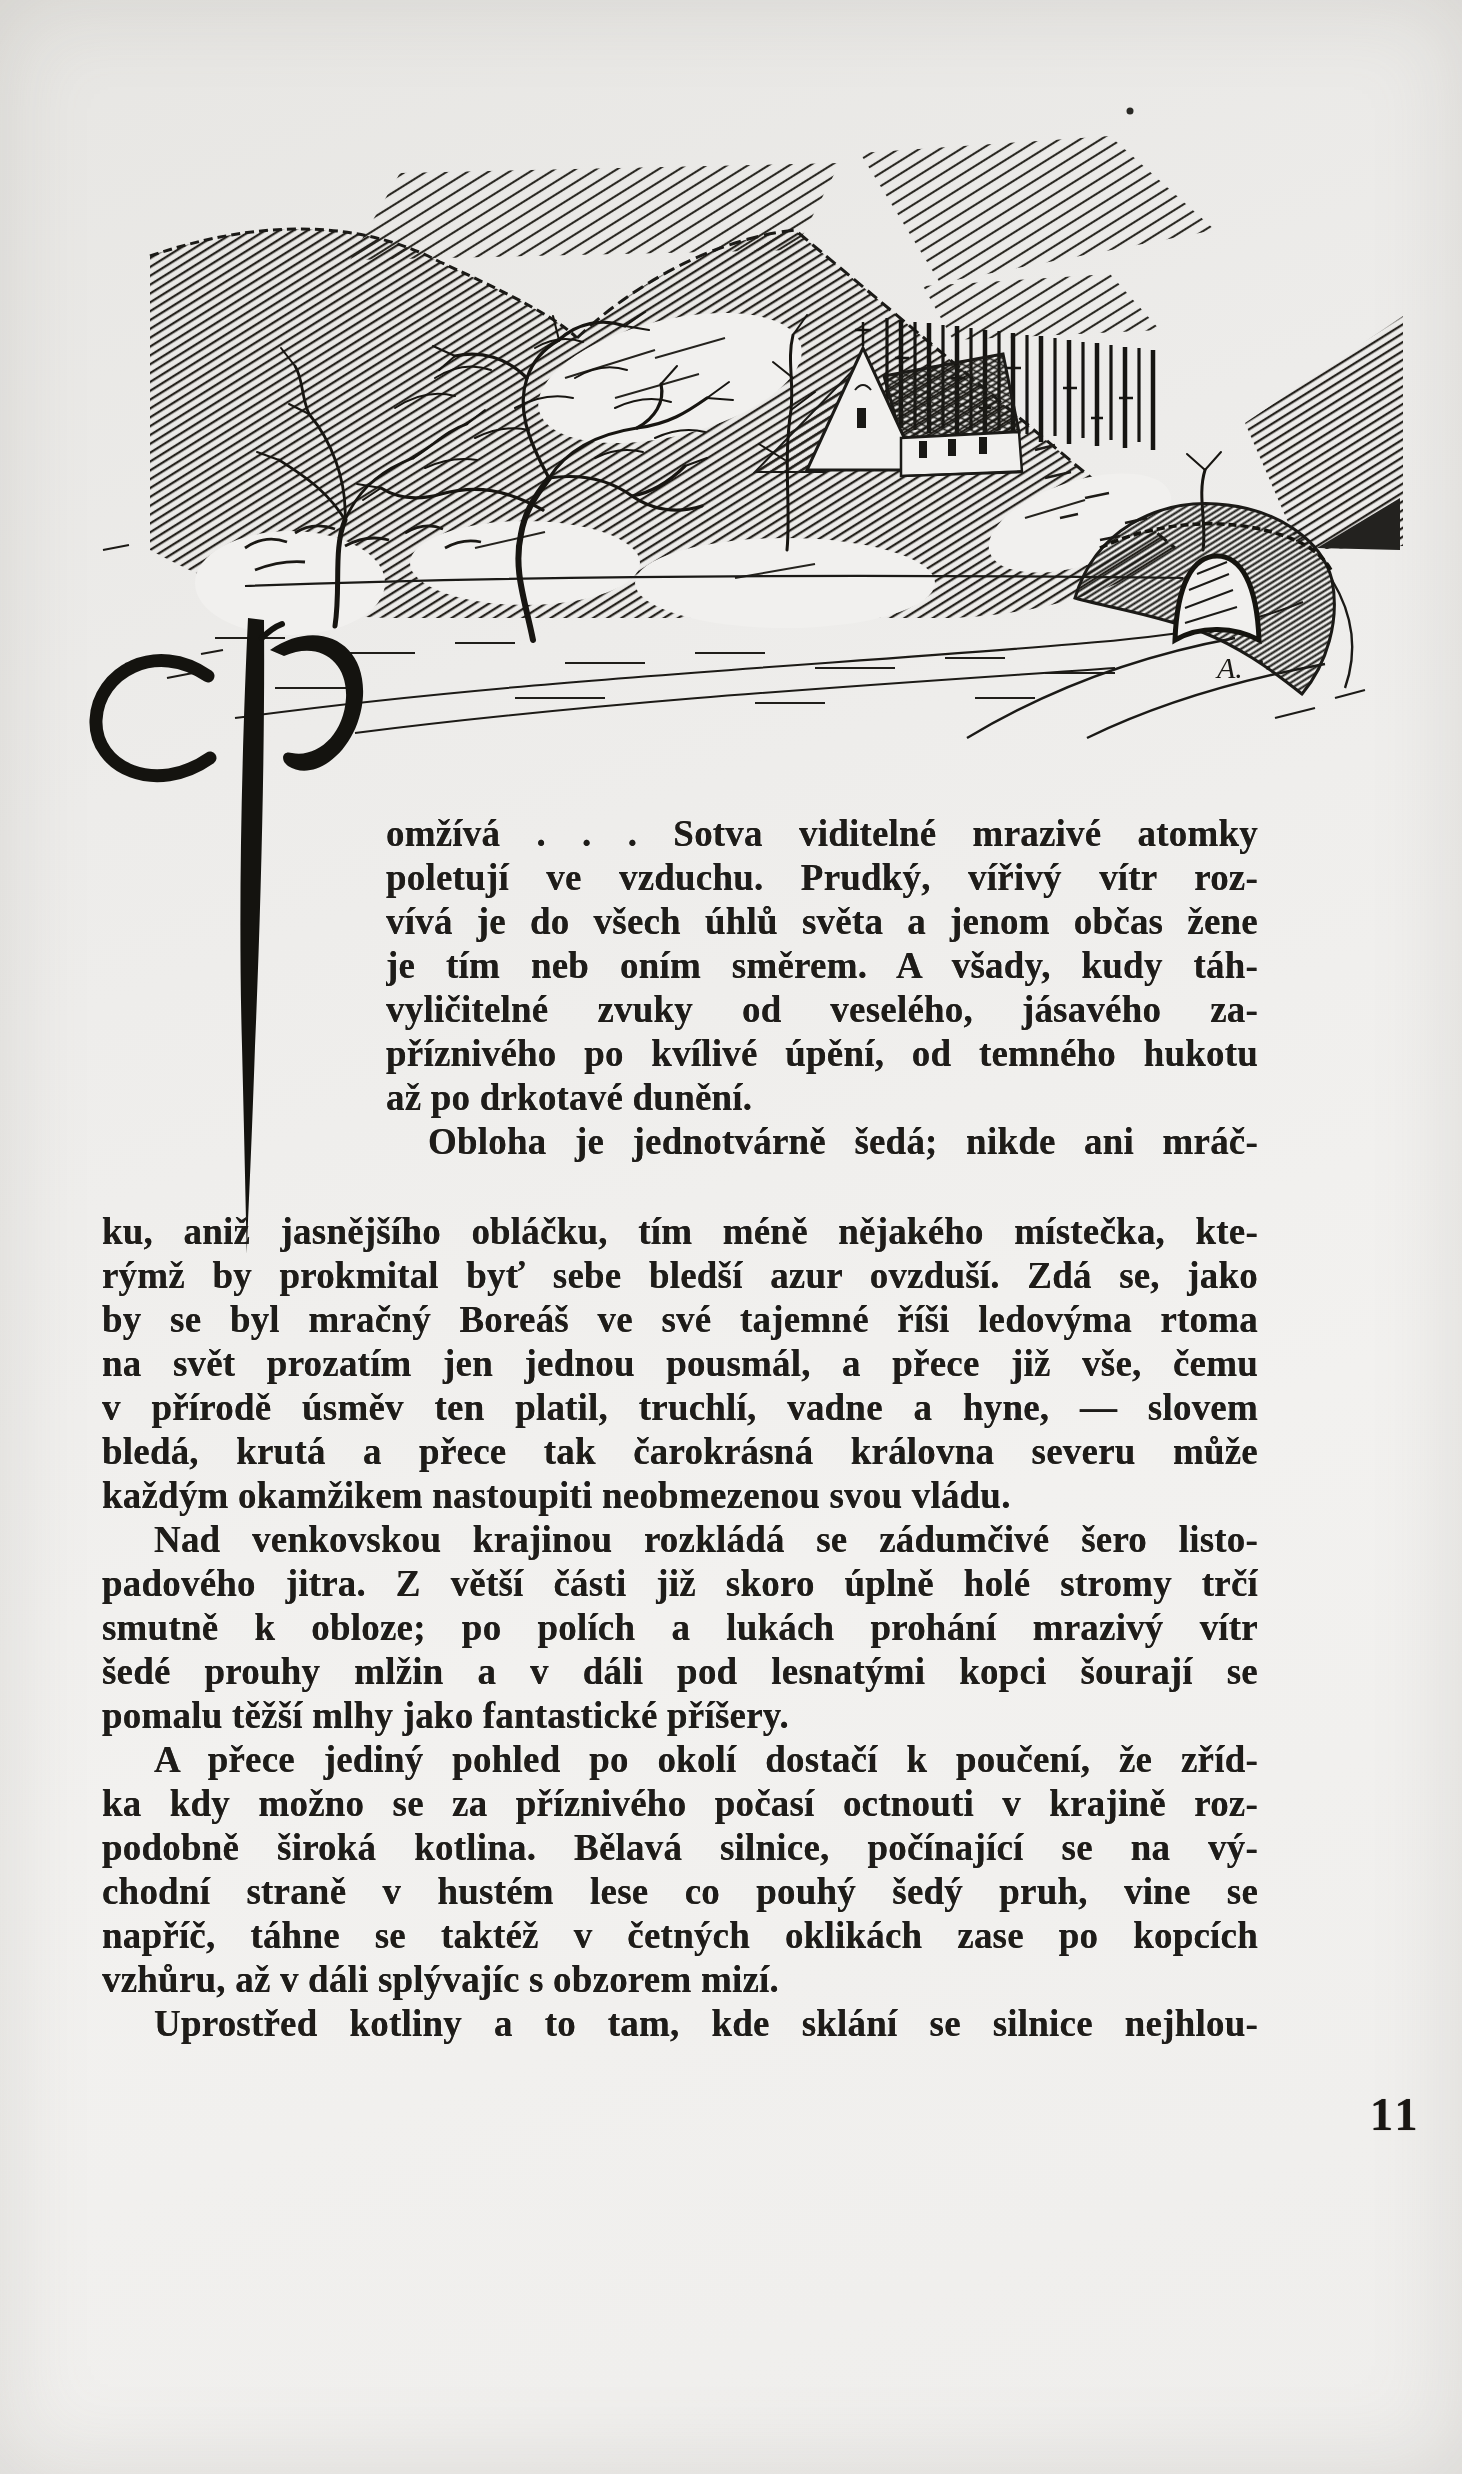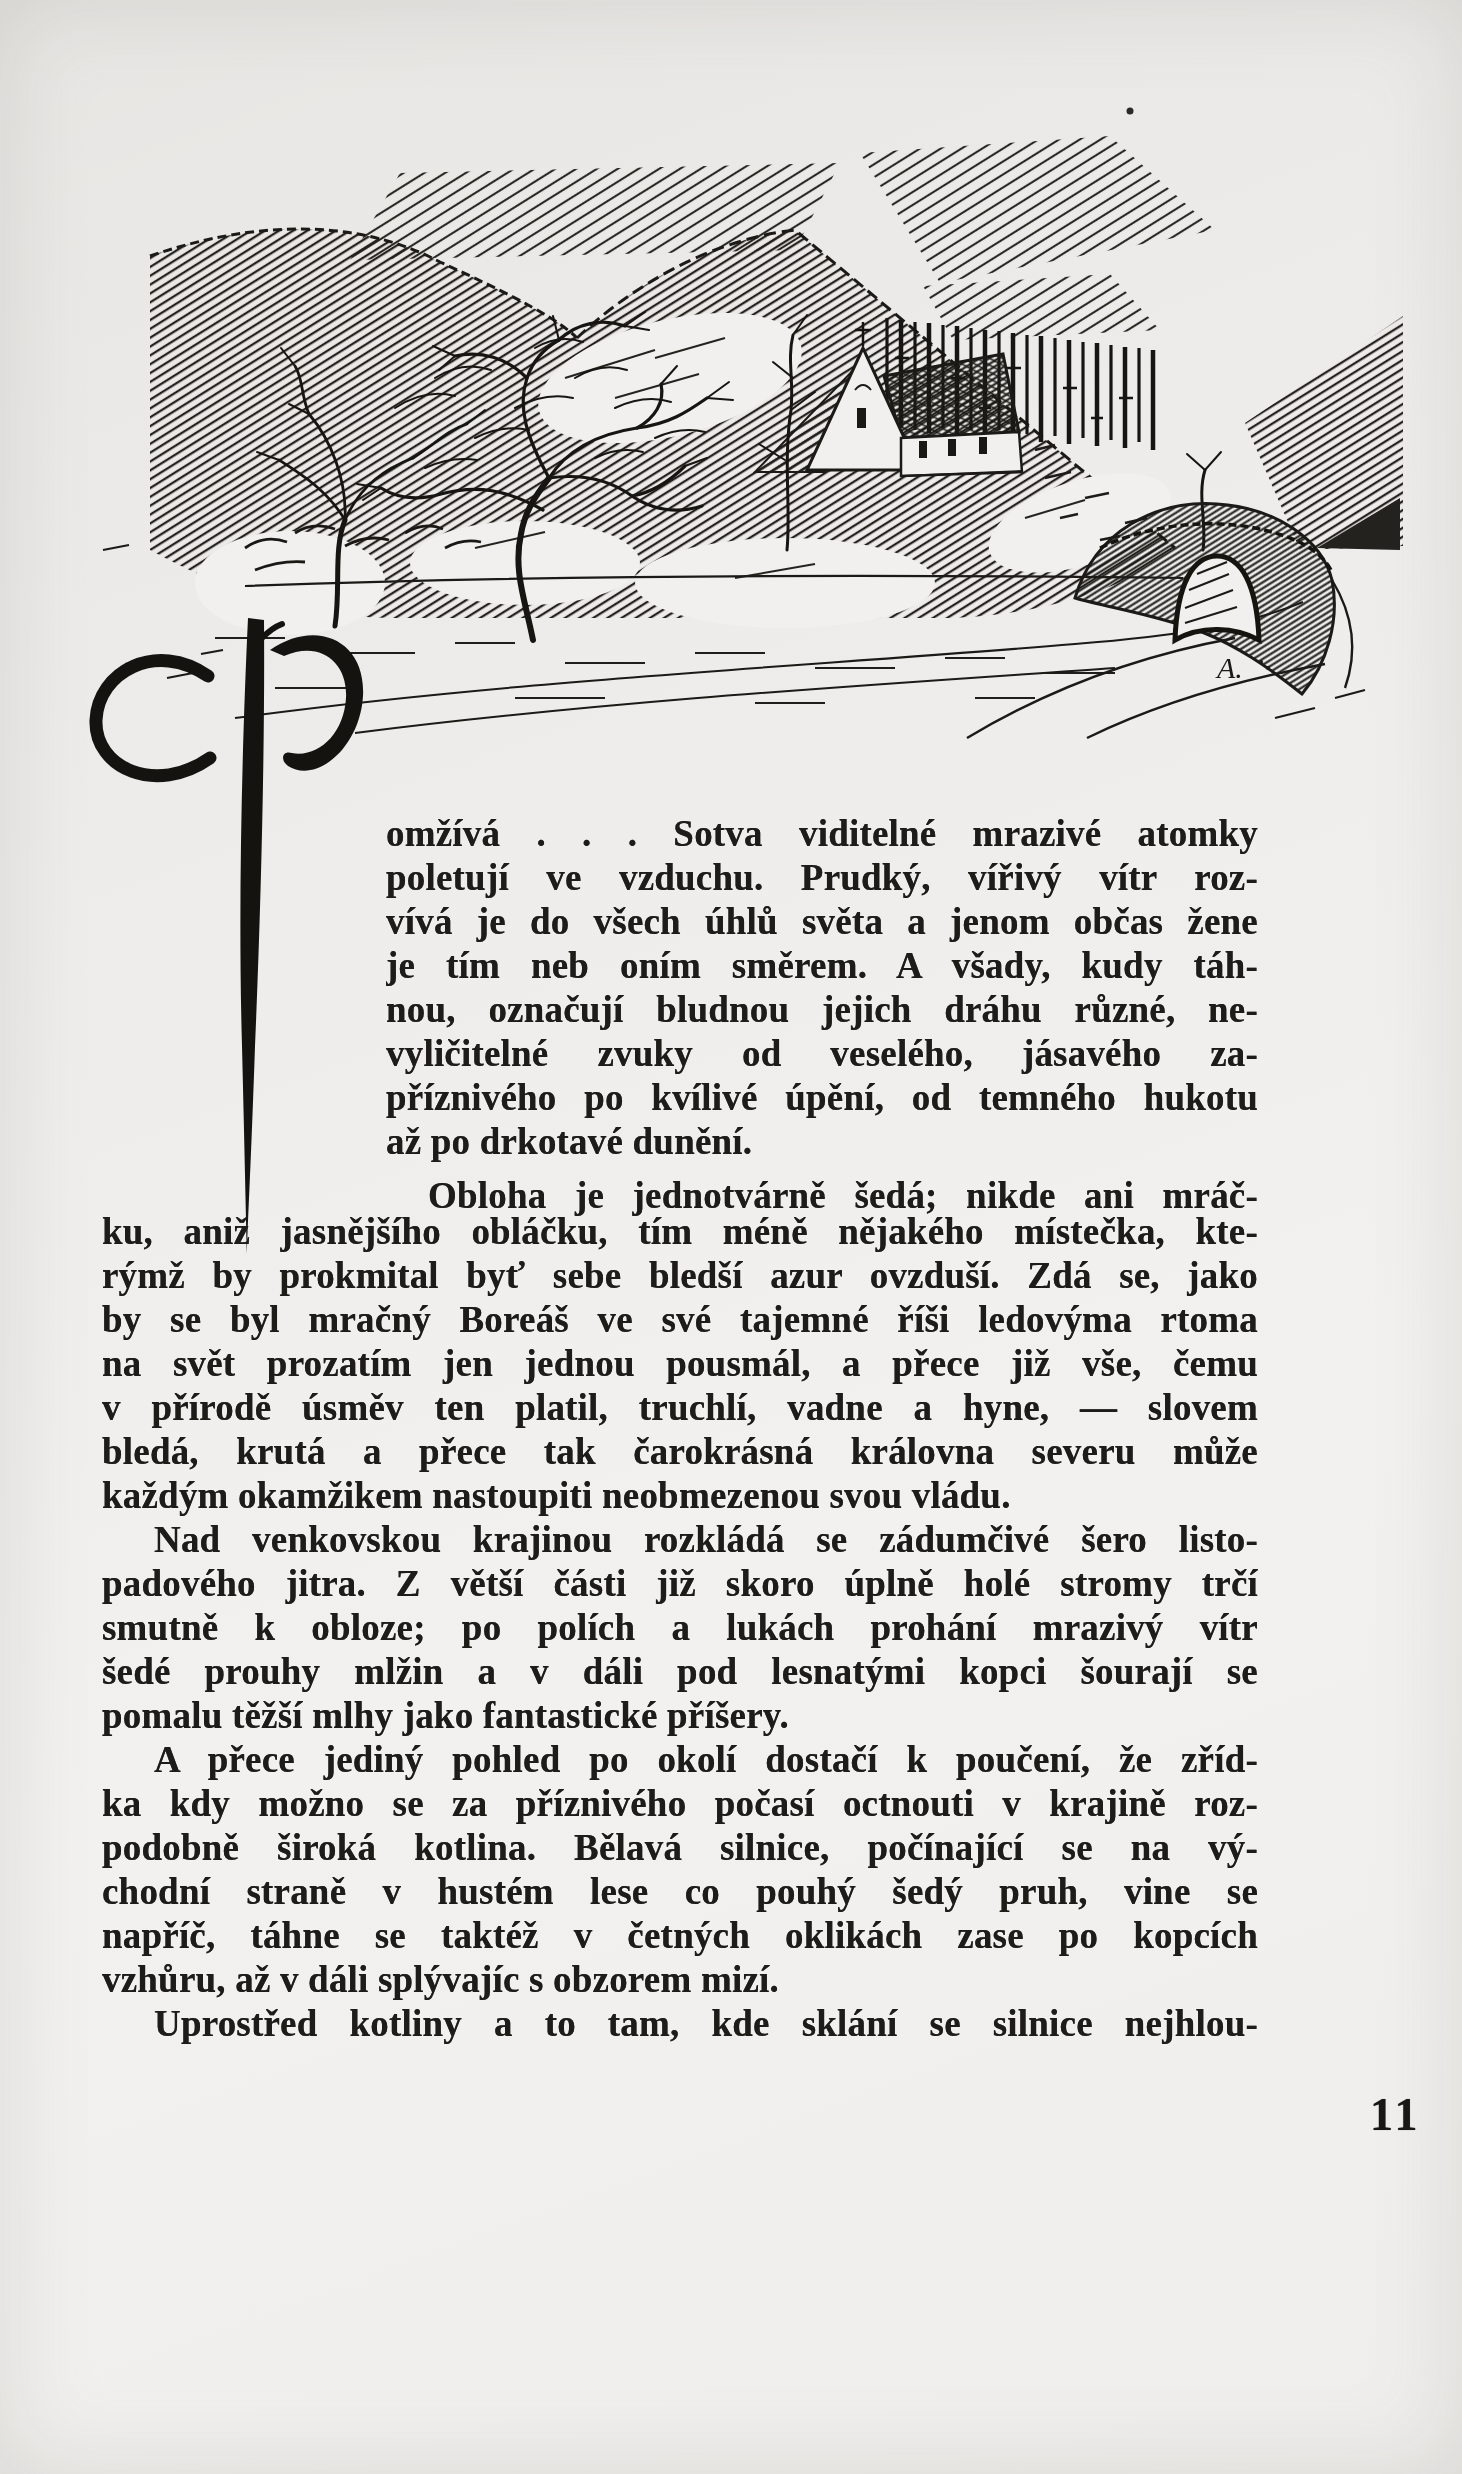--- a/index.html
+++ b/index.html
@@ -13,21 +13,21 @@
   .dropcap{position:absolute;left:58px;top:606px;}
   .ind-block{position:absolute;left:386px;top:812px;width:872px;}
   .full-block{position:absolute;left:102px;top:1210px;width:1156px;}
   .line{
     height:44px;line-height:44px;font-size:37px;font-weight:700;
     overflow:hidden;letter-spacing:.2px;
     text-shadow:0 0 .6px rgba(22,20,16,.75);
   }
   .j{text-align:justify;text-align-last:justify;}
   .l{text-align:center;text-align-last:left;}
-  .pindent{text-indent:42px;margin-top:10px;}
+  .pindent{text-indent:42px;}
   .pindent2{text-indent:52px;}
   .pageno{
     position:absolute;left:1330px;top:2088px;font-size:46px;font-weight:700;
     letter-spacing:4px;color:#191713;text-shadow:0 0 .7px rgba(22,20,16,.8);margin-left:40px;
   }
   svg text{font-family:"Liberation Serif", serif;}
 </style>
 </head>
 <body>
 
@@ -208,21 +208,20 @@
     <path d="M206,14 C207,140 203,300 197,440 C193,560 190,610 189,648 C188,610 187,560 184,440 C180,300 184,140 190,12 Z" fill="#14130f"></path>
     <path d="M212,44 C258,12 308,34 305,90 C302,142 258,178 230,160 C222,154 224,144 234,147 C260,152 286,128 288,92 C290,56 262,34 226,50 Z" fill="#14130f"></path>
     <path d="M204,32 C210,26 216,21 224,18" fill="none" stroke="#14130f" stroke-width="6" stroke-linecap="round"></path>
   </svg>
 
   <div class="ind-block">
     <div class="line j">omžívá . . . Sotva viditelné mrazivé atomky</div>
     <div class="line j">poletují ve vzduchu. Prudký, vířivý vítr roz-</div>
     <div class="line j">vívá je do všech úhlů světa a jenom občas žene</div>
     <div class="line j">je tím neb oním směrem. A všady, kudy táh-</div>
-    <div class="line j">nou, označují bludnou jejich dráhu různé, ne-</div>
     <div class="line j">vyličitelné zvuky od veselého, jásavého za-</div>
     <div class="line j">příznivého po kvílivé úpění, od temného hukotu</div>
     <div class="line l">až po drkotavé dunění.</div>
     <div class="line j pindent">Obloha je jednotvárně šedá; nikde ani mráč-</div>
   </div>
 
   <div class="full-block">
     <div class="line j">ku, aniž jasnějšího obláčku, tím méně nějakého místečka, kte-</div>
     <div class="line j">rýmž by prokmital byť sebe bledší azur ovzduší. Zdá se, jako</div>
     <div class="line j">by se byl mračný Boreáš ve své tajemné říši ledovýma rtoma</div>

